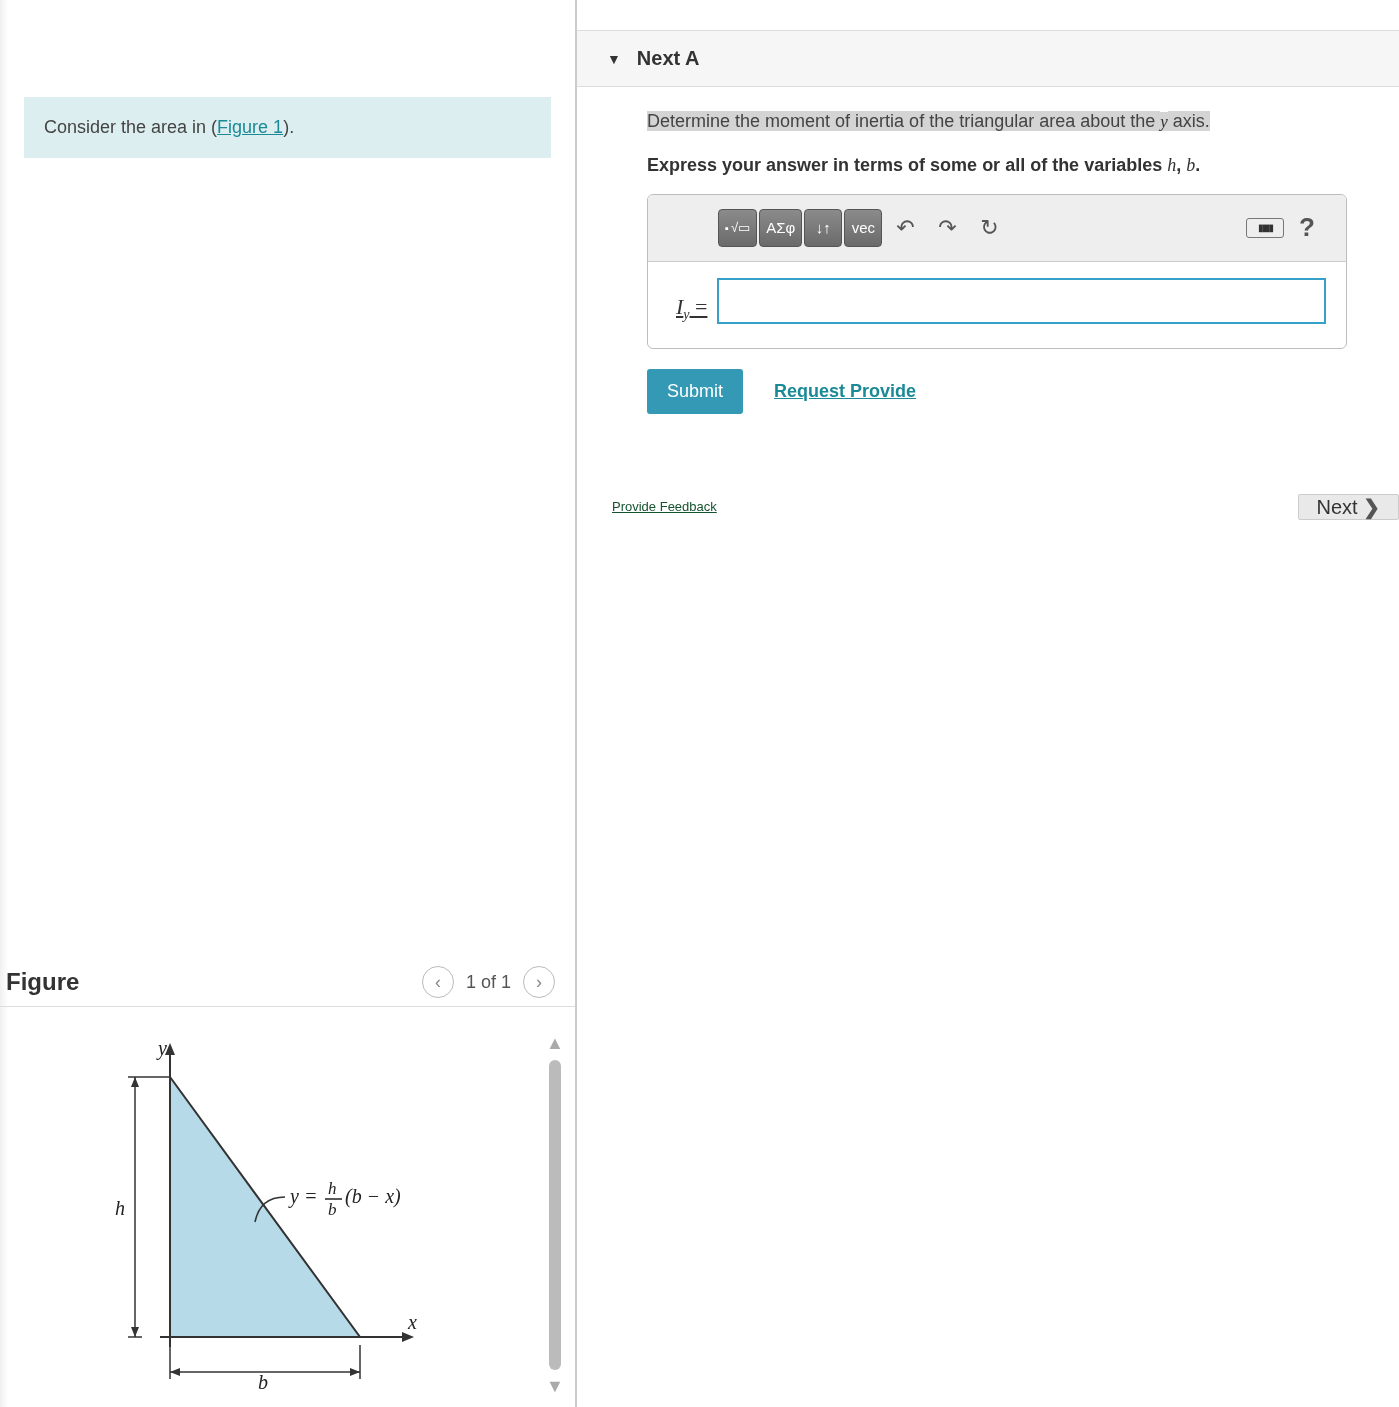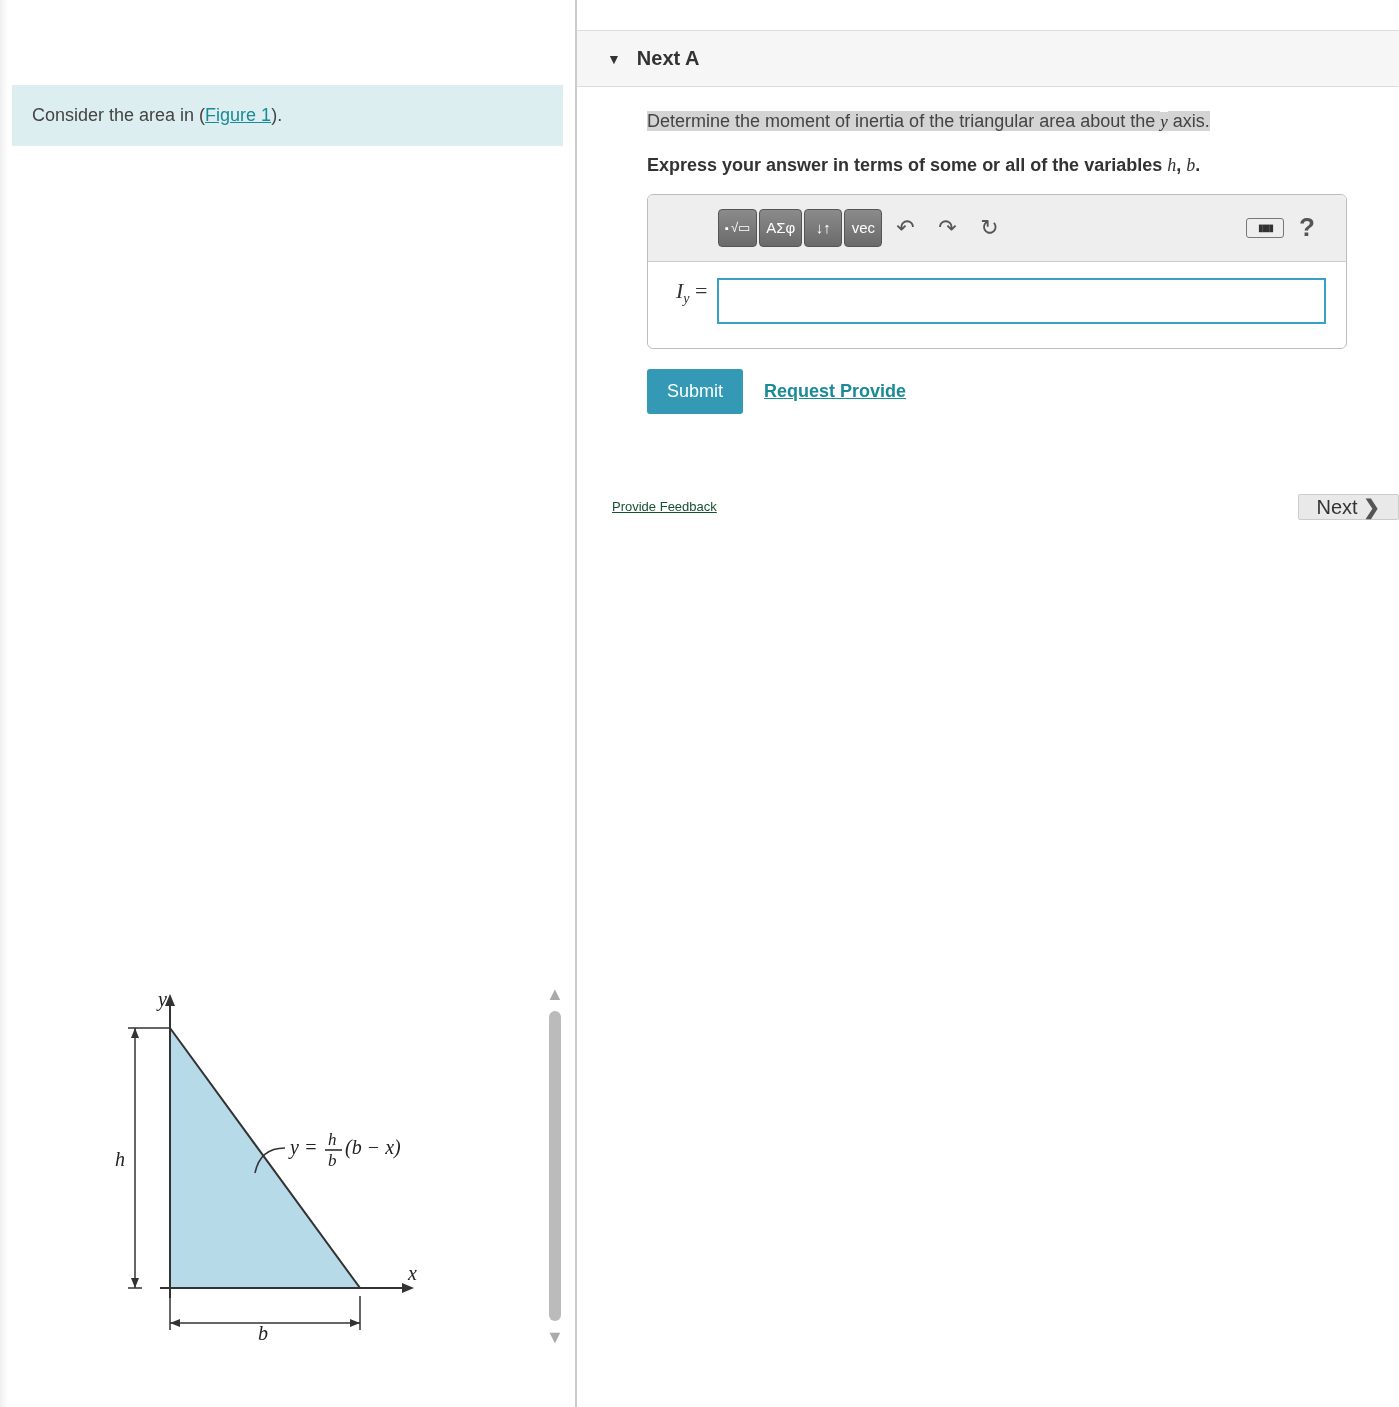--- a/index.html
+++ b/index.html
@@ -10,21 +10,21 @@
     color: #333;
     background: #fff;
   }
   .page {
     display: flex;
     width: 1399px;
     min-height: 1407px;
   }
   .left-col {
     width: 590px;
-    padding: 0;
+    padding: 12px;
     border-right: 2px solid #ccc;
     position: relative;
     background: linear-gradient(to right, #f0f0f0 0, #fff 8px);
   }
   .right-col {
     flex: 1;
     padding: 0;
   }
   .intro-box {
     background: #ddeef0;
@@ -134,37 +134,38 @@
   }
   .tool-btn.light { background:none; color:#555; border:none; font-size:22px; min-width:38px;}
   .tool-btn.kb {
     background:none; border:1px solid #777; color:#333; border-radius:3px;
     width:32px; height:20px; font-size:10px; letter-spacing:-2px;
   }
   .tool-group { display:flex; gap:2px; }
   .tool-spacer { flex:1; }
 
   .input-row {
-    display:flex; align-items:flex-start; gap:10px;
+    display:flex; align-items:flex-end; gap:10px;
     padding: 16px 20px 24px 28px;
+    text-decoration: underline;
   }
   .input-label {
     font-family:'Times New Roman', serif; font-style: italic; font-size: 22px; color:#333;
   }
   .input-label sub { font-size:14px; font-style:italic; }
   .answer-input {
     flex:1;
     height: 46px;
     border: 2px solid #36a0c9;
     background:#fff;
     font-size:18px;
     padding: 0 10px;
   }
 
-  .actions { margin-top:20px; display:flex; align-items:center; gap:21px;}
+  .actions { margin-top:20px; display:flex; align-items:center; gap:31px;}
   .submit-btn {
     background:#3399b5;
     color:#fff;
     border:none;
     padding:12px 20px;
     font-size:18px;
     border-radius:3px;
     cursor:pointer;
   }
   .link { color:#1a8a96; text-decoration:underline; cursor:pointer; font-weight:bold; font-size:18px;}
@@ -193,20 +194,28 @@
 <body>
 
 <div class="page">
 
   <div class="left-col">
     <div class="intro-box">
       <span>Consider the area in (</span><a href="#">Figure 1</a><span>).</span>
     </div>
 
     <div class="figure-section">
+      <div class="figure-header">
+        <div class="figure-title">Figure</div>
+        <div class="figure-nav">
+          <div class="nav-btn">‹</div>
+          <span>1 of 1</span>
+          <div class="nav-btn">›</div>
+        </div>
+      </div>
       <div class="figure-image-wrap">
         <div class="figure-image">
           <svg width="380" height="380" viewBox="0 0 380 380">
 
             <polygon points="90,40 90,300 280,300" fill="#b6dae8" stroke="#333" stroke-width="2"></polygon>
 
             <line x1="90" y1="310" x2="90" y2="10" stroke="#333" stroke-width="2"></line>
             <polygon points="90,6 85,18 95,18" fill="#333"></polygon>
             <text x="78" y="18" class="svg-label">y</text>
 

